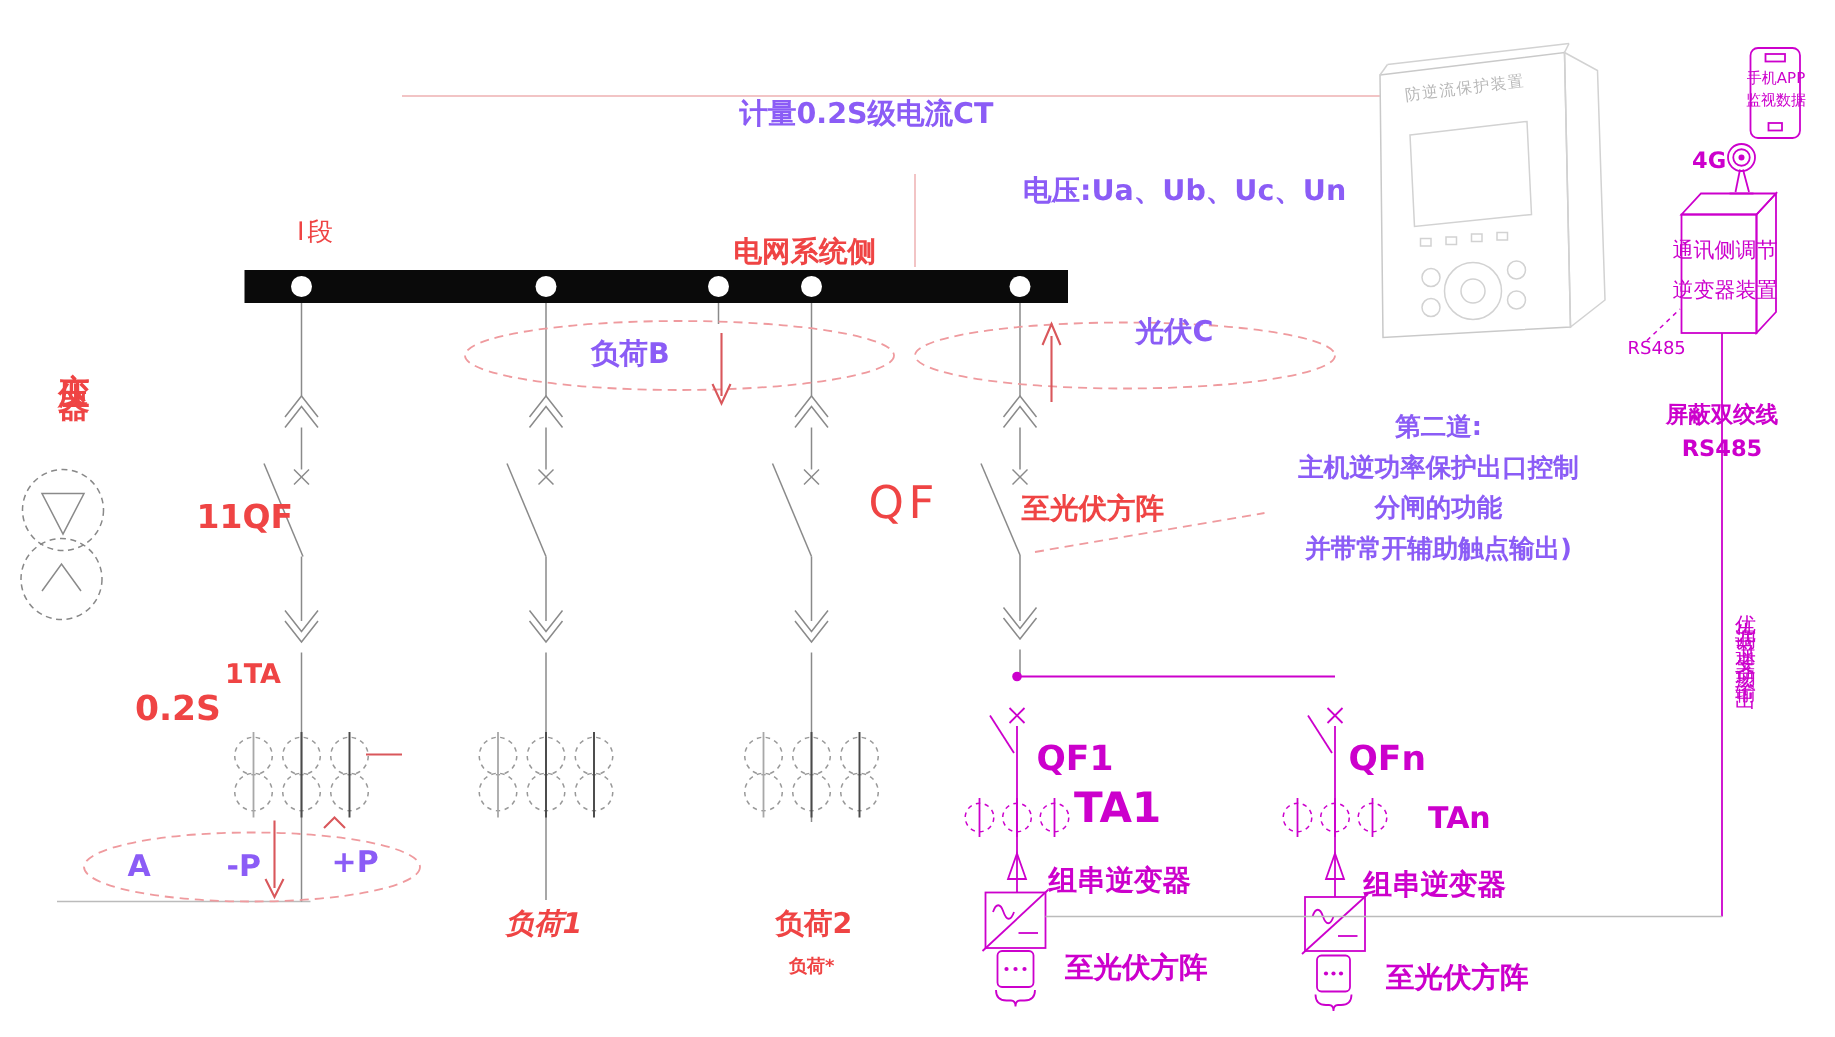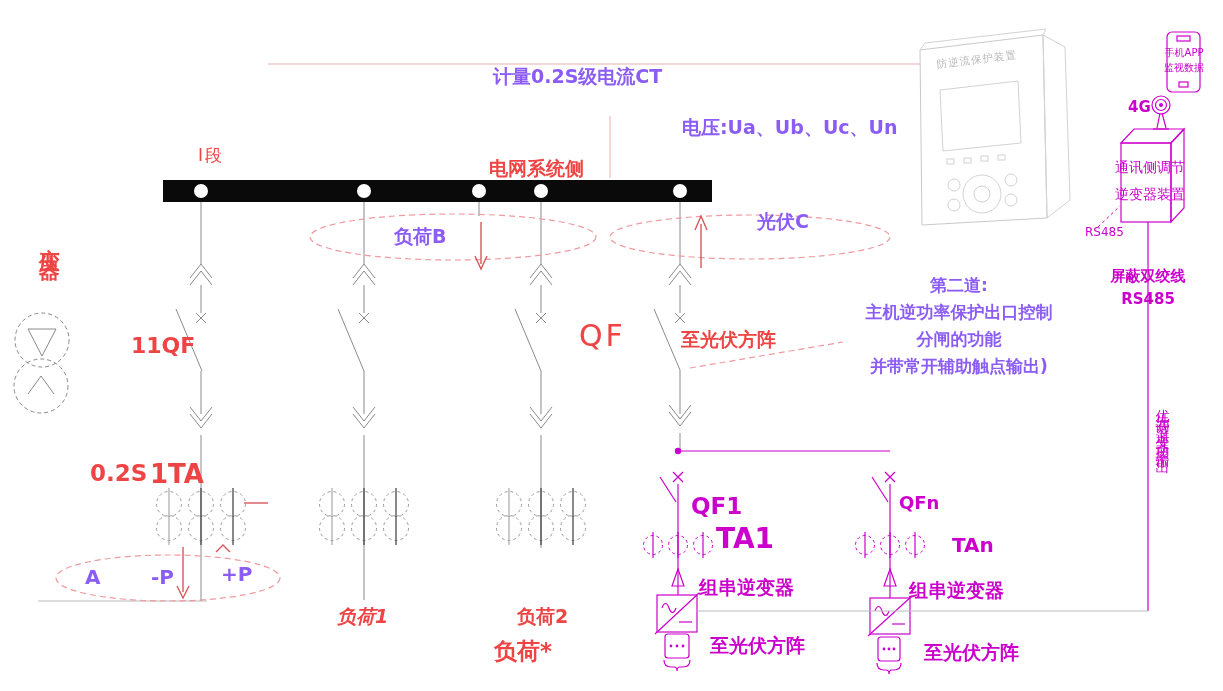--- a/index.html
+++ b/index.html
@@ -264,44 +264,44 @@
 </svg>
 
 <div class="lbl red b" style="left:493px;top:66px;font-size:19px;">计量0.2S级电流CT</div>
 <div class="lbl red b" style="left:682px;top:117px;font-size:19px;">电压:Ua、Ub、Uc、Un</div>
 <div class="lbl blk b" style="left:489px;top:158px;font-size:19px;">电网系统侧</div>
 <div class="lbl blk" style="left:198px;top:146px;font-size:17px;letter-spacing:2px;">Ⅰ段</div>
 
 <div class="lbl blk b vert" style="left:37px;top:231px;font-size:21px;letter-spacing:6px;">变压器</div>
 <div class="lbl blk b" style="left:131px;top:333px;font-size:22px;">11QF</div>
 <div class="lbl blk b" style="left:90px;top:460px;font-size:23px;">0.2S</div>
-<div class="lbl blk b" style="left:150px;top:460px;font-size:26px;">1TA</div>
+<div class="lbl blk b" style="left:150px;top:440px;font-size:18px;">1TA</div>
 <div class="lbl red b" style="left:85px;top:566px;font-size:20px;">A</div>
 <div class="lbl red b" style="left:151px;top:566px;font-size:20px;">-P</div>
 <div class="lbl red b" style="left:221px;top:563px;font-size:20px;">+P</div>
 
 <div class="lbl red b" style="left:394px;top:226px;font-size:19px;">负荷B</div>
 <div class="lbl red b" style="left:757px;top:211px;font-size:19px;">光伏C</div>
 
 <div class="lbl blk" style="left:579px;top:319px;font-size:30px;letter-spacing:3px;">QF</div>
 <div class="lbl blk b" style="left:681px;top:329px;font-size:19px;">至光伏方阵</div>
 
 <div class="lbl red b ctr" style="left:788px;top:272px;width:342px;font-size:17px;line-height:27px;white-space:normal;">
   <div>第二道:</div>
   <div>主机逆功率保护出口控制</div>
   <div>分闸的功能</div>
   <div>并带常开辅助触点输出)</div>
 </div>
 
 <div class="lbl blk b" style="left:337px;top:606px;font-size:19px;font-style:italic;">负荷1</div>
 <div class="lbl blk b" style="left:517px;top:606px;font-size:19px;">负荷2</div>
-<div class="lbl blk b" style="left:494px;top:638px;font-size:23px;">负荷*</div>
+<div class="lbl blk b" style="left:526px;top:638px;font-size:12px;">负荷*</div>
 
 <div class="lbl mag b" style="left:691px;top:493px;font-size:23px;">QF1</div>
-<div class="lbl mag b" style="left:899px;top:493px;font-size:18px;">QFn</div>
+<div class="lbl mag b" style="left:899px;top:493px;font-size:23px;">QFn</div>
 <div class="lbl mag b" style="left:716px;top:523px;font-size:28px;">TA1</div>
 <div class="lbl mag b" style="left:924px;top:534px;font-size:20px;margin-left:28px;">TAn</div>
 <div class="lbl mag b" style="left:699px;top:577px;font-size:19px;">组串逆变器</div>
 <div class="lbl mag b" style="left:909px;top:580px;font-size:19px;">组串逆变器</div>
 <div class="lbl mag b" style="left:710px;top:635px;font-size:19px;">至光伏方阵</div>
 <div class="lbl mag b" style="left:924px;top:642px;font-size:19px;">至光伏方阵</div>
 
 <div class="lbl" style="left:936px;top:58px;font-size:10.5px;color:#b8b8b8;transform:rotate(-7deg);transform-origin:left top;letter-spacing:1px;">防逆流保护装置</div>
 
 <div class="lbl mag ctr" style="left:1156px;top:45px;width:56px;font-size:10px;line-height:15px;">

